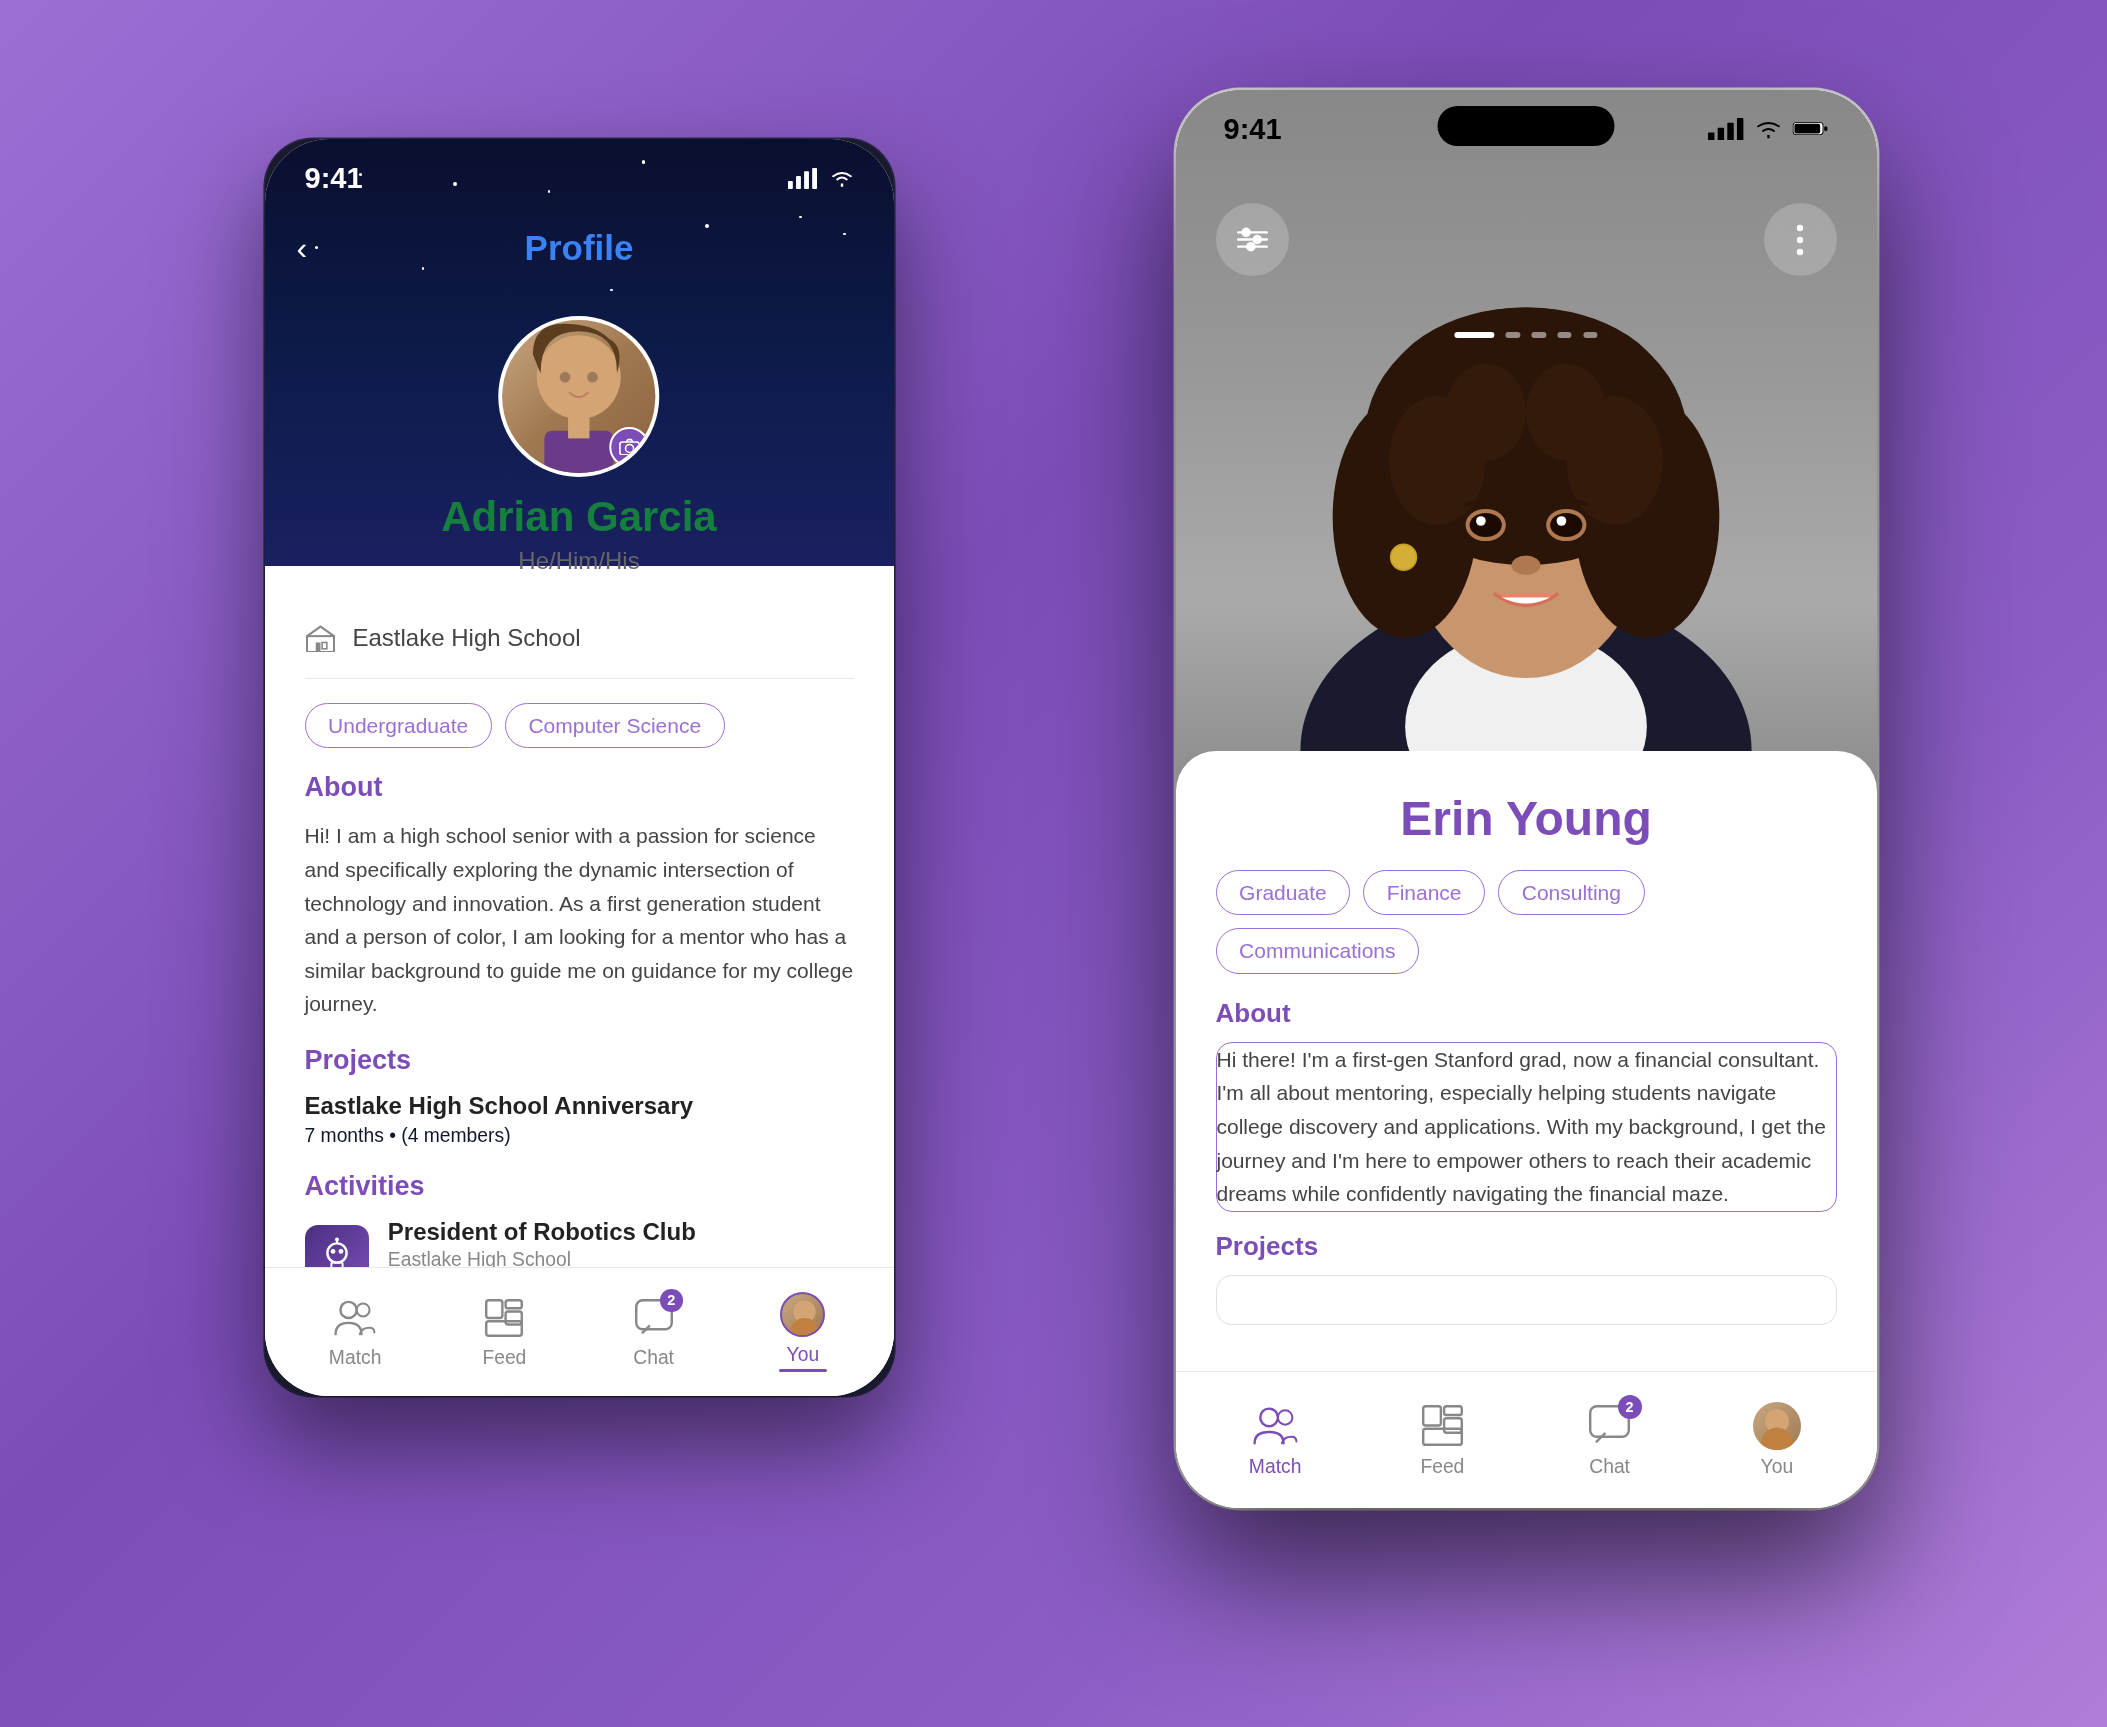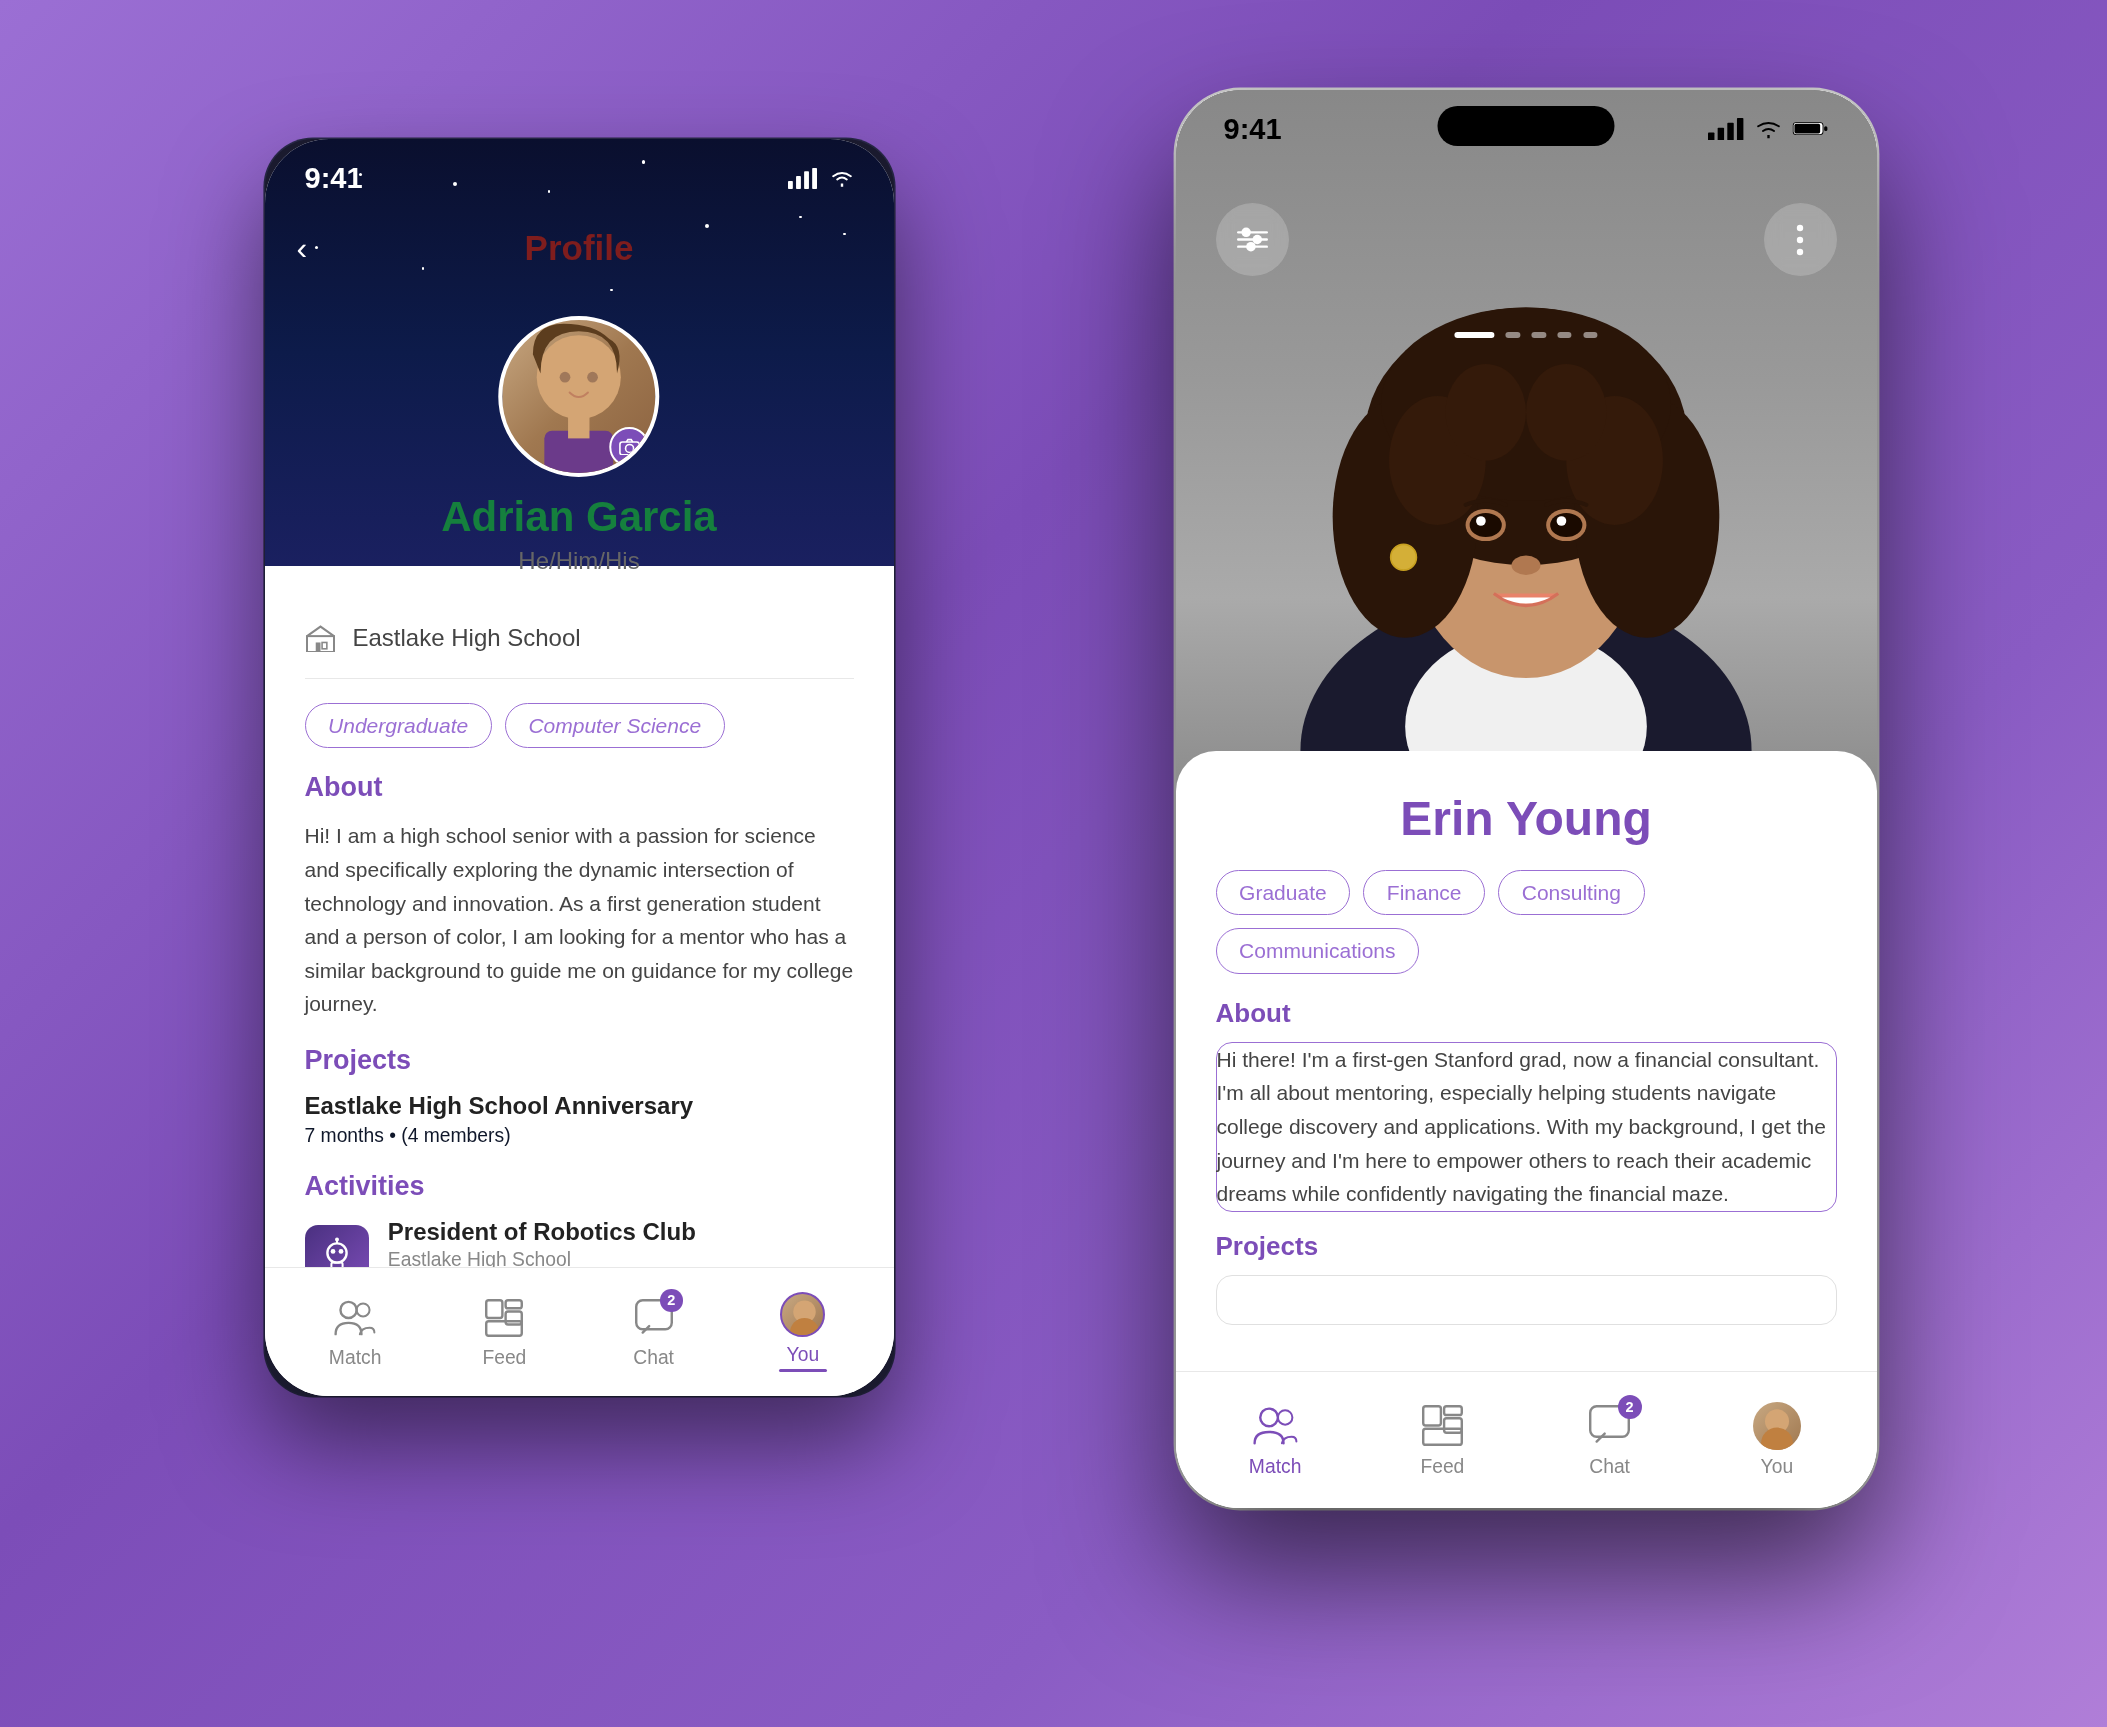--- a/index.html
+++ b/index.html
@@ -96,21 +96,21 @@
       position: absolute;
       left: 32px;
       color: white;
       font-size: 32px;
       background: none;
       border: none;
       cursor: pointer;
     }
 
     .back-title {
-      color: #7f1d1d;
+      color: #3b82f6;
       font-size: 35px;
       font-weight: 600;
     }
 
     
     .back-avatar-area {
       position: absolute;
       top: 177px;
       left: 50%;
       transform: translateX(-50%);
@@ -197,21 +197,20 @@
     .info-text {
       font-size: 24px;
       color: #444;
     }
 
     .tags-row {
       display: flex;
       gap: 13px;
       flex-wrap: wrap;
       margin-bottom: 24px;
-      font-style: italic;
     }
 
     .tag {
       padding: 9.7px 22.6px;
       border: 1.6px solid #9b6fd4;
       border-radius: 32px;
       color: #9b6fd4;
       font-size: 21px;
     }
 

